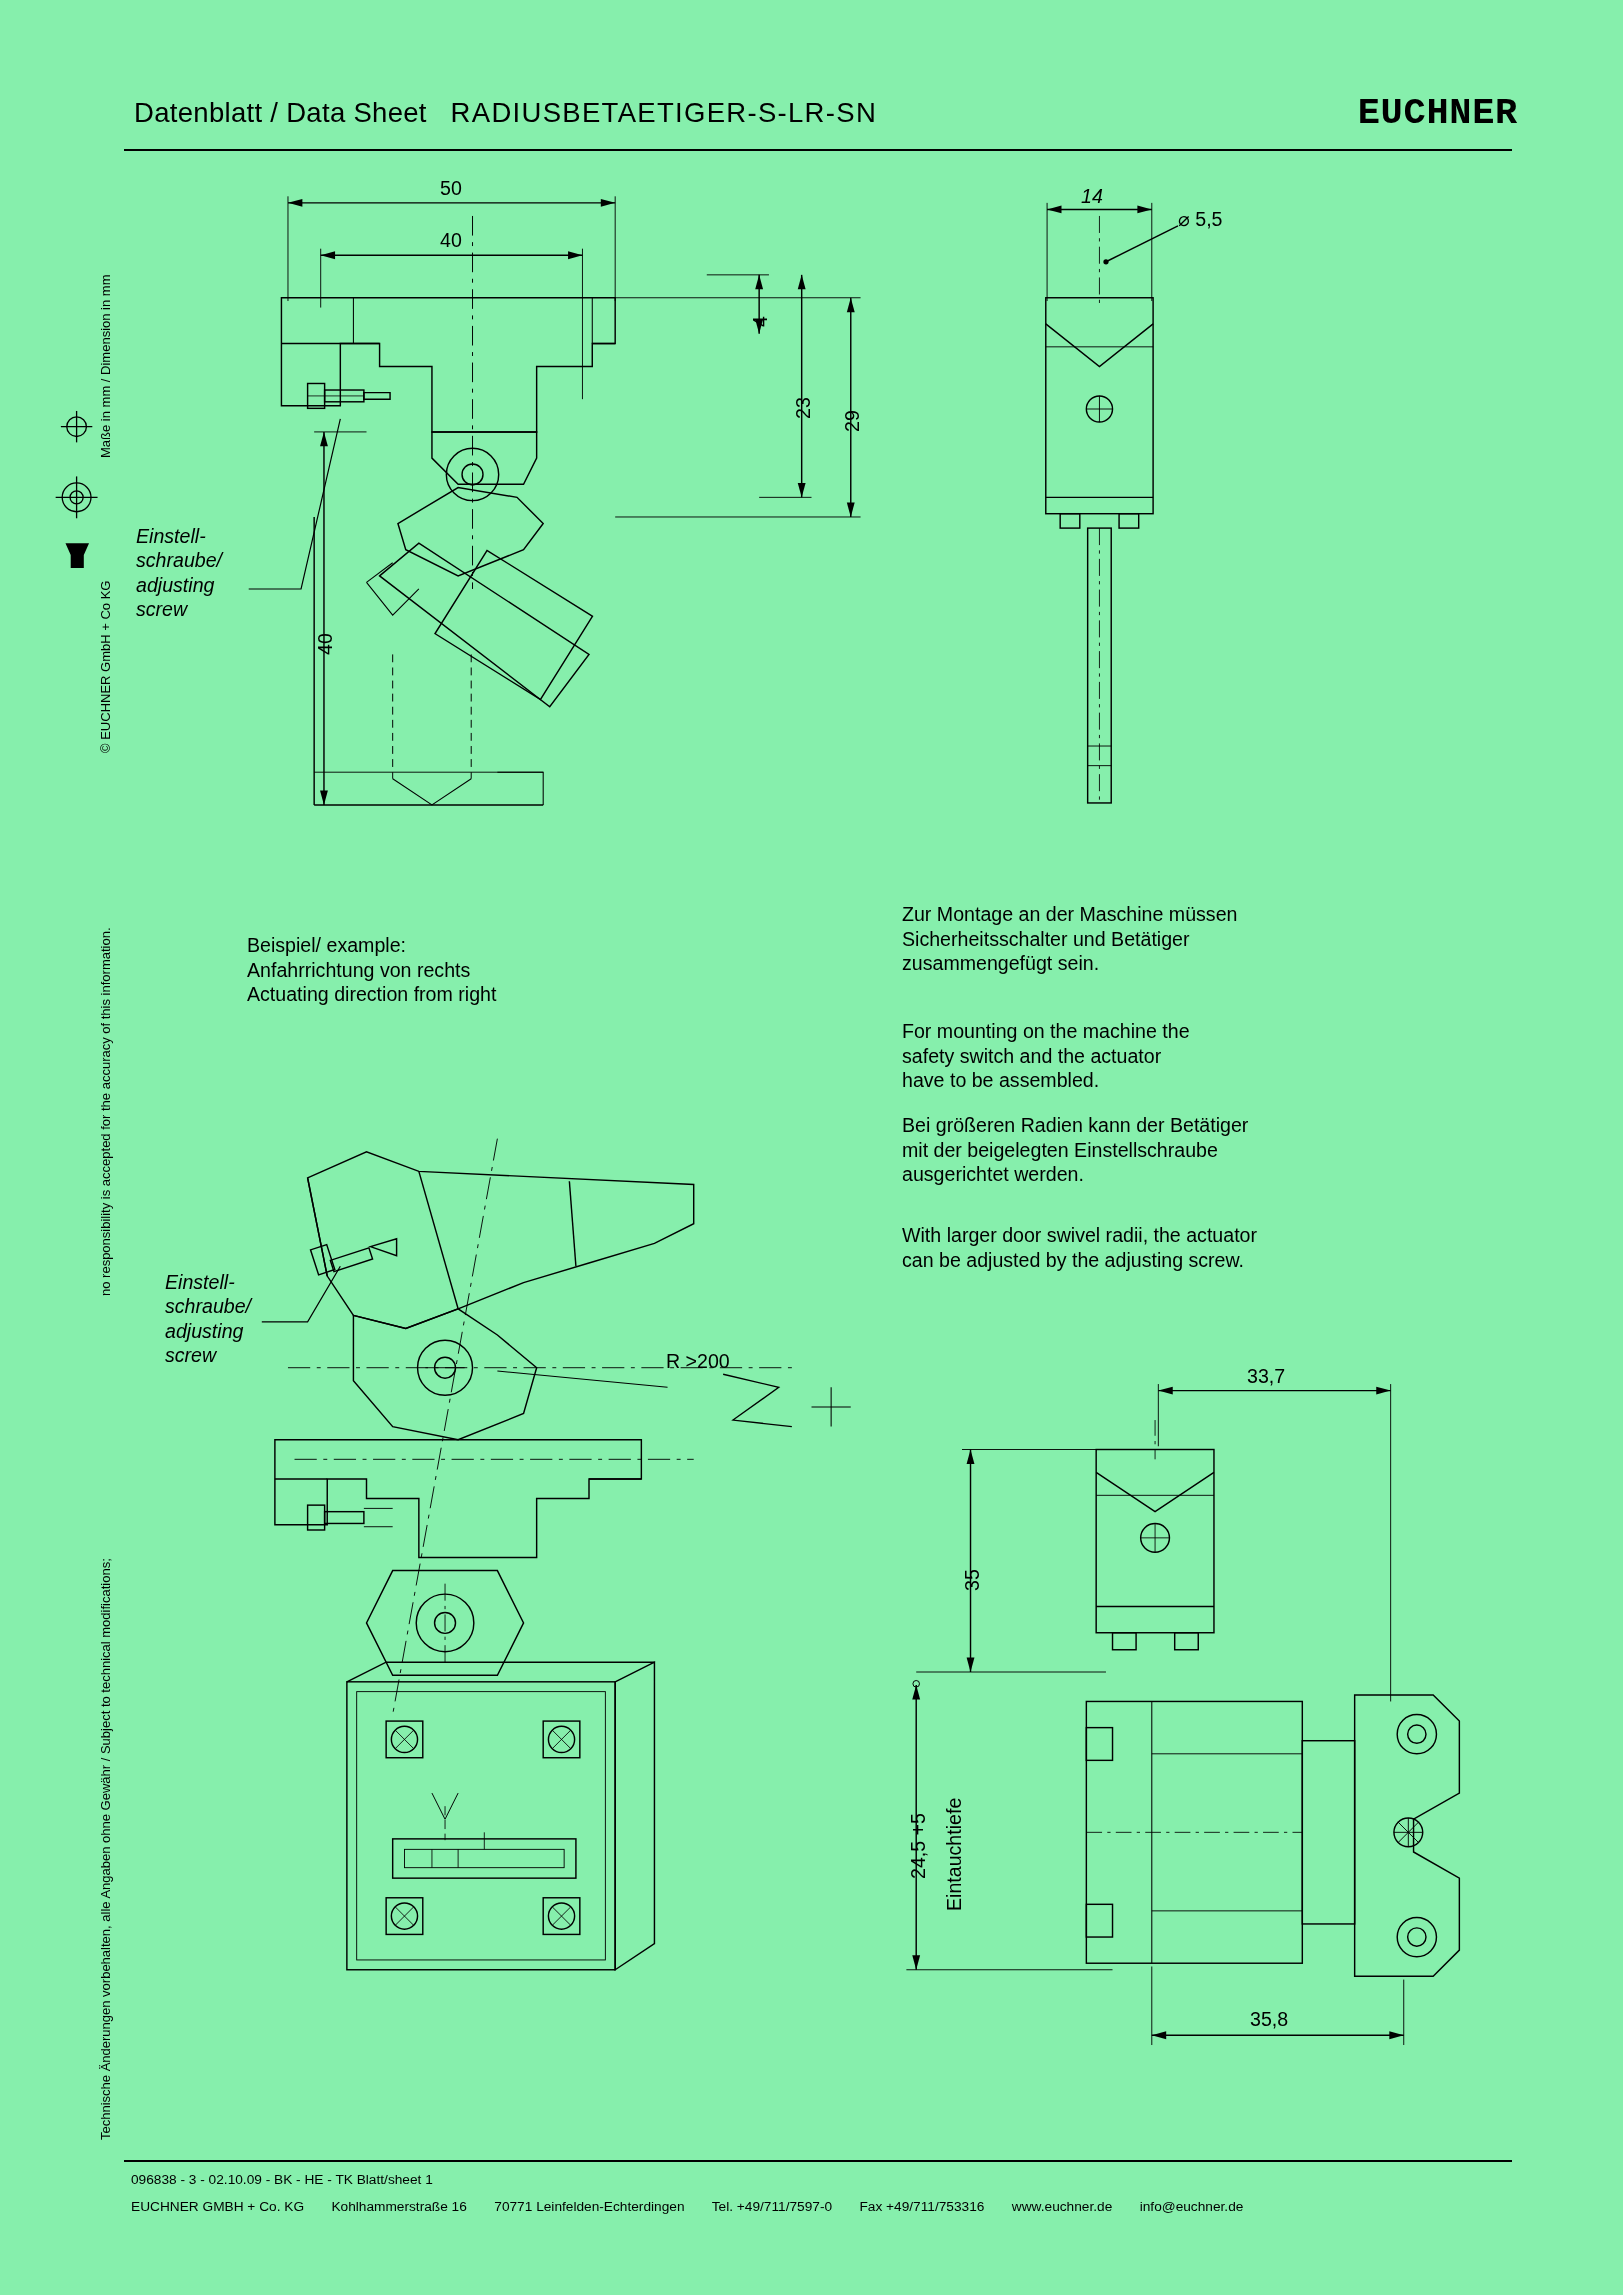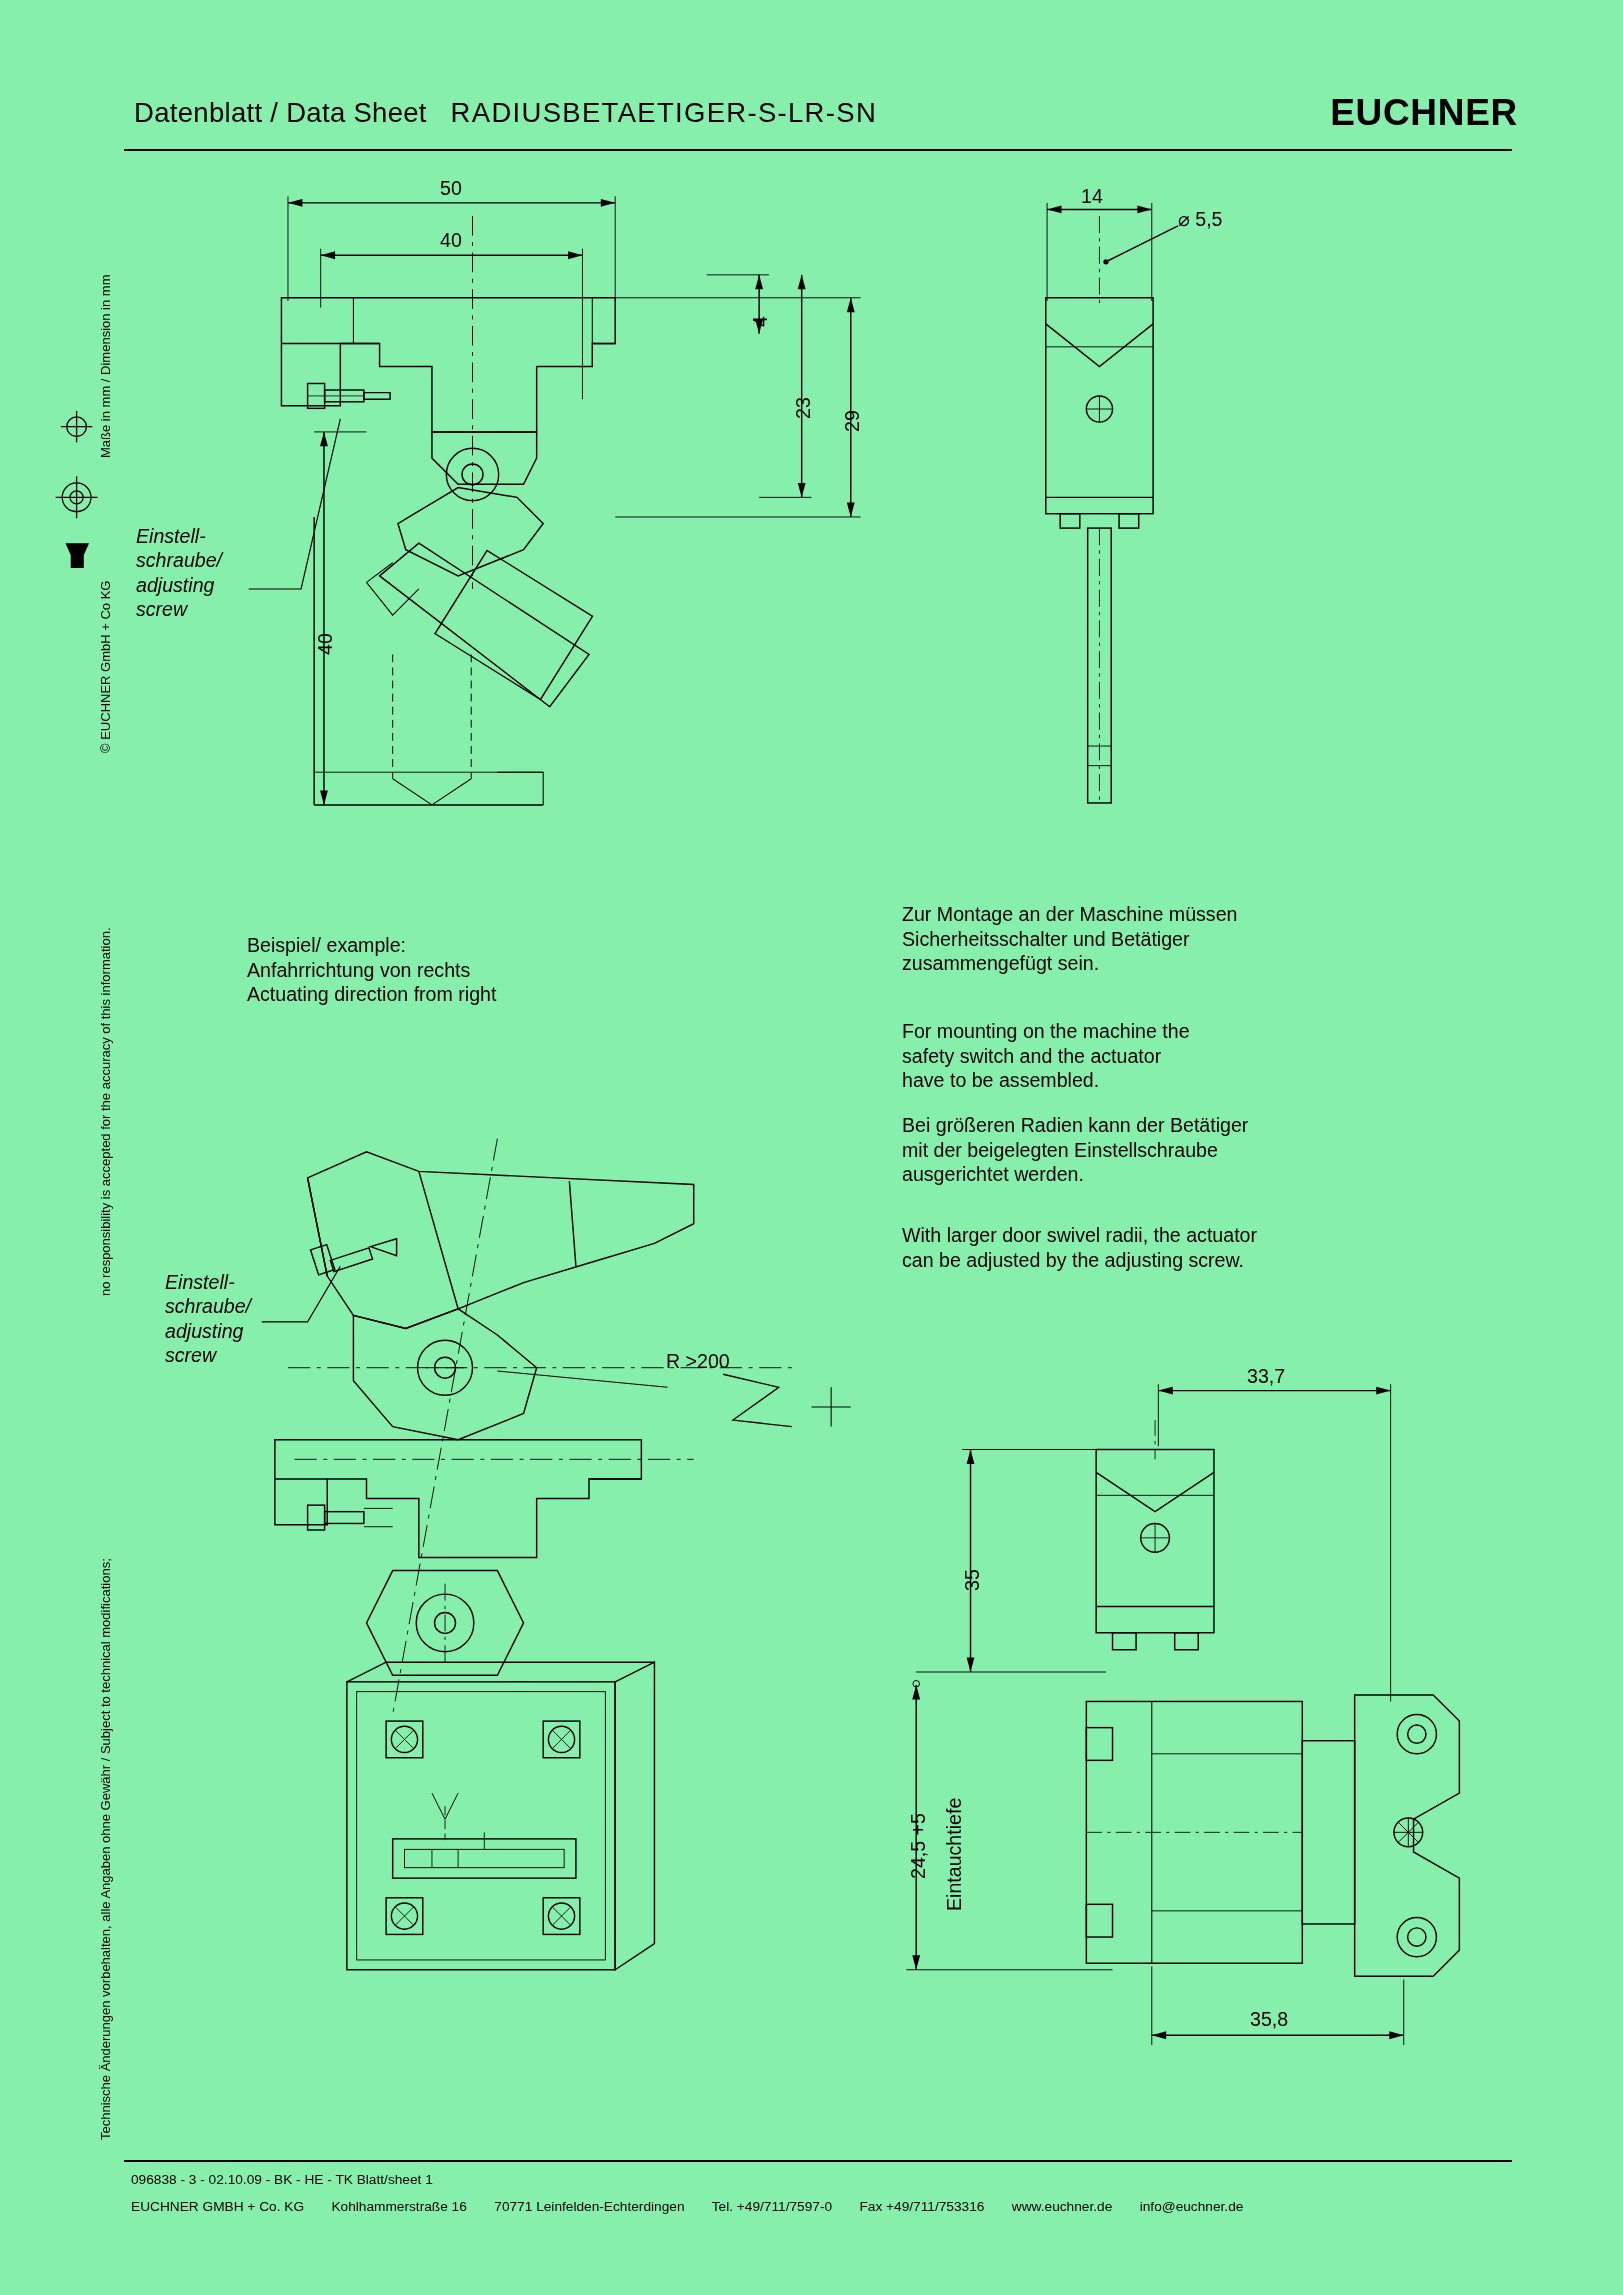--- a/index.html
+++ b/index.html
@@ -29,21 +29,21 @@
     white-space: nowrap;
   }
   .header-title .spaced { letter-spacing: 1.3px; }
   .brand {
     position: absolute;
     right: 105px;
     top: 92px;
     font-size: 37px;
     font-weight: bold;
     letter-spacing: 0.7px;
-    font-family: Liberation Sans, sans-serif;
+    font-family: Liberation Mono, monospace;
   }
   .rule {
     position: absolute;
     background: #000;
   }
   .rule-top {
     left: 124px;
     top: 149px;
     width: 1388px;
     height: 2px;
@@ -288,21 +288,21 @@
     <g>
       <rect x="1662" y="807" width="36" height="420" fill="none"></rect>
       <line x1="1662" y1="1140" x2="1698" y2="1140" stroke-width="1.4"></line>
       <line x1="1662" y1="1170" x2="1698" y2="1170" stroke-width="1.4"></line>
       <line x1="1680" y1="807" x2="1680" y2="1227" stroke-dasharray="26 8 5 8" stroke-width="1.3"></line>
     </g>
 
     <line x1="1680" y1="330" x2="1680" y2="470" stroke-dasharray="26 8 5 8" stroke-width="1.3"></line>
   </svg>
 
-  <div class="dimtxt" style="left:1081px; top:185px;">14</div>
+  <div class="dimtxt" style="left:1081px; top:185px;font-style:italic;">14</div>
   <div class="dimtxt" style="left:1178px; top:208px;">⌀ 5,5</div>
 
   <div class="txt" style="left:247px; top:933px;">Beispiel/ example:
 Anfahrrichtung von rechts
 Actuating direction from right</div>
 
   <div class="txt" style="left:902px; top:865px;margin-top:37px;">Zur Montage an der Maschine müssen
 Sicherheitsschalter und Betätiger
 zusammengefügt sein.</div>
   <div class="txt" style="left:902px; top:975px;margin-top:44px;">For mounting on the machine the

